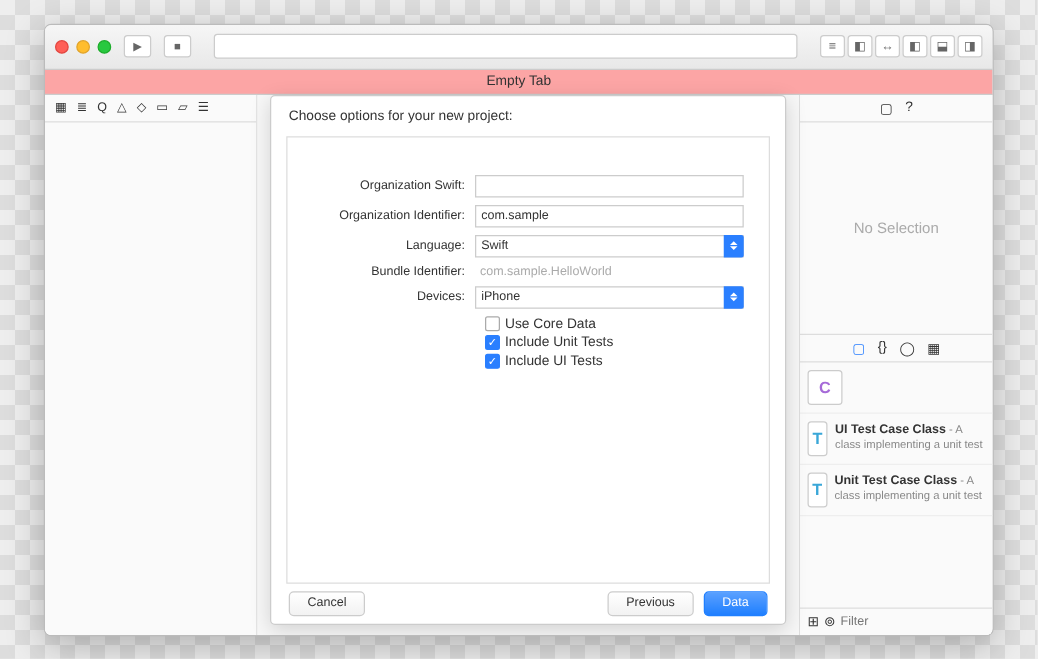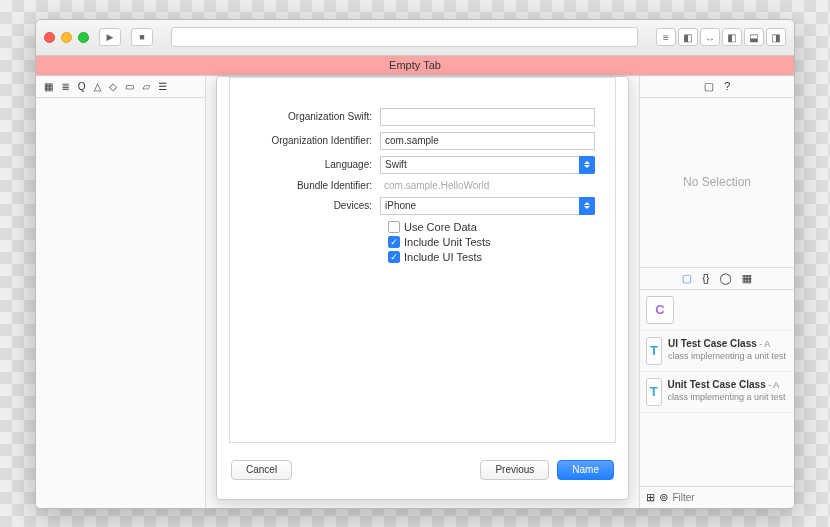--- a/index.html
+++ b/index.html
@@ -49,21 +49,21 @@
 .row input.focused{border:2px solid #6fa8ff;outline:none}
 .row .ro{flex:1;max-width:220px;font-size:10px;color:#aaa;padding-left:4px}
 .sel-wrap{position:relative;flex:1;max-width:220px}
 .sel-wrap .arrow{position:absolute;right:0;top:0;width:16px;height:18px;background:#2a7fff;border-radius:0 2px 2px 0;display:flex;flex-direction:column;align-items:center;justify-content:center;pointer-events:none}
 .sel-wrap .arrow::before{content:"";border:3px solid transparent;border-bottom-color:#fff;margin-bottom:1px}
 .sel-wrap .arrow::after{content:"";border:3px solid transparent;border-top-color:#fff}
 .checks{margin-left:138px;margin-top:4px}
 .checks div{display:flex;align-items:flex-start;gap:4px;font-size:10px;margin-bottom:3px}
 .cb{width:12px;height:12px;border:1px solid #aaa;border-radius:2px;display:inline-flex;align-items:center;justify-content:center;font-size:9px;color:#fff}
 .cb.on{background:#2a7fff;border-color:#2a7fff}
-.sheet-foot{height:56px;display:flex;padding:17px 14px;gap:8px}
+.sheet-foot{height:32px;display:flex;align-items:center;padding:4px 14px;gap:8px}
 .sheet-foot .sp{flex:1}
 .btn{height:20px;padding:0 14px;border:1px solid #ccc;border-radius:4px;background:linear-gradient(#fff,#f2f2f2);font-size:10px;cursor:pointer}
 .btn.primary{background:linear-gradient(#5aa0ff,#1f7fff);color:#fff;border-color:#1f7fff}
 .nav-ic{font-size:10px}
 </style>
 </head>
 <body>
 <div class="checker"></div>
 
 <div class="window">
@@ -95,20 +95,21 @@
         <span class="nav-ic">△</span>
         <span class="nav-ic">◇</span>
         <span class="nav-ic">▭</span>
         <span class="nav-ic">▱</span>
         <span class="nav-ic">☰</span>
       </div>
     </div>
 
     <div class="center">
       <div class="sheet">
+        <div class="sheet-head">Choose options for your new project:</div>
         <div class="sheet-body">
           <div class="row">
             <label>Organization Swift:</label>
             <input type="text" value="" style="">
           </div>
           <div class="row">
             <label>Organization Identifier:</label>
             <input type="text" value="com.sample" style="">
           </div>
           <div class="row">
@@ -141,21 +142,21 @@
             <div>
                 <span class="cb on">✓</span>
                 <span>Include UI Tests</span>
               </div>
           </div>
         </div>
         <div class="sheet-foot">
           <button class="btn">Cancel</button>
           <div class="sp"></div>
           <button class="btn">Previous</button>
-          <button class="btn primary">Name</button>
+          <button class="btn primary">Data</button>
         </div>
       </div>
     </div>
 
     <div class="insp">
       <div class="insp-top">
         <span>▢</span>
         <span>?</span>
       </div>
       <div class="nosel">No Selection</div>

